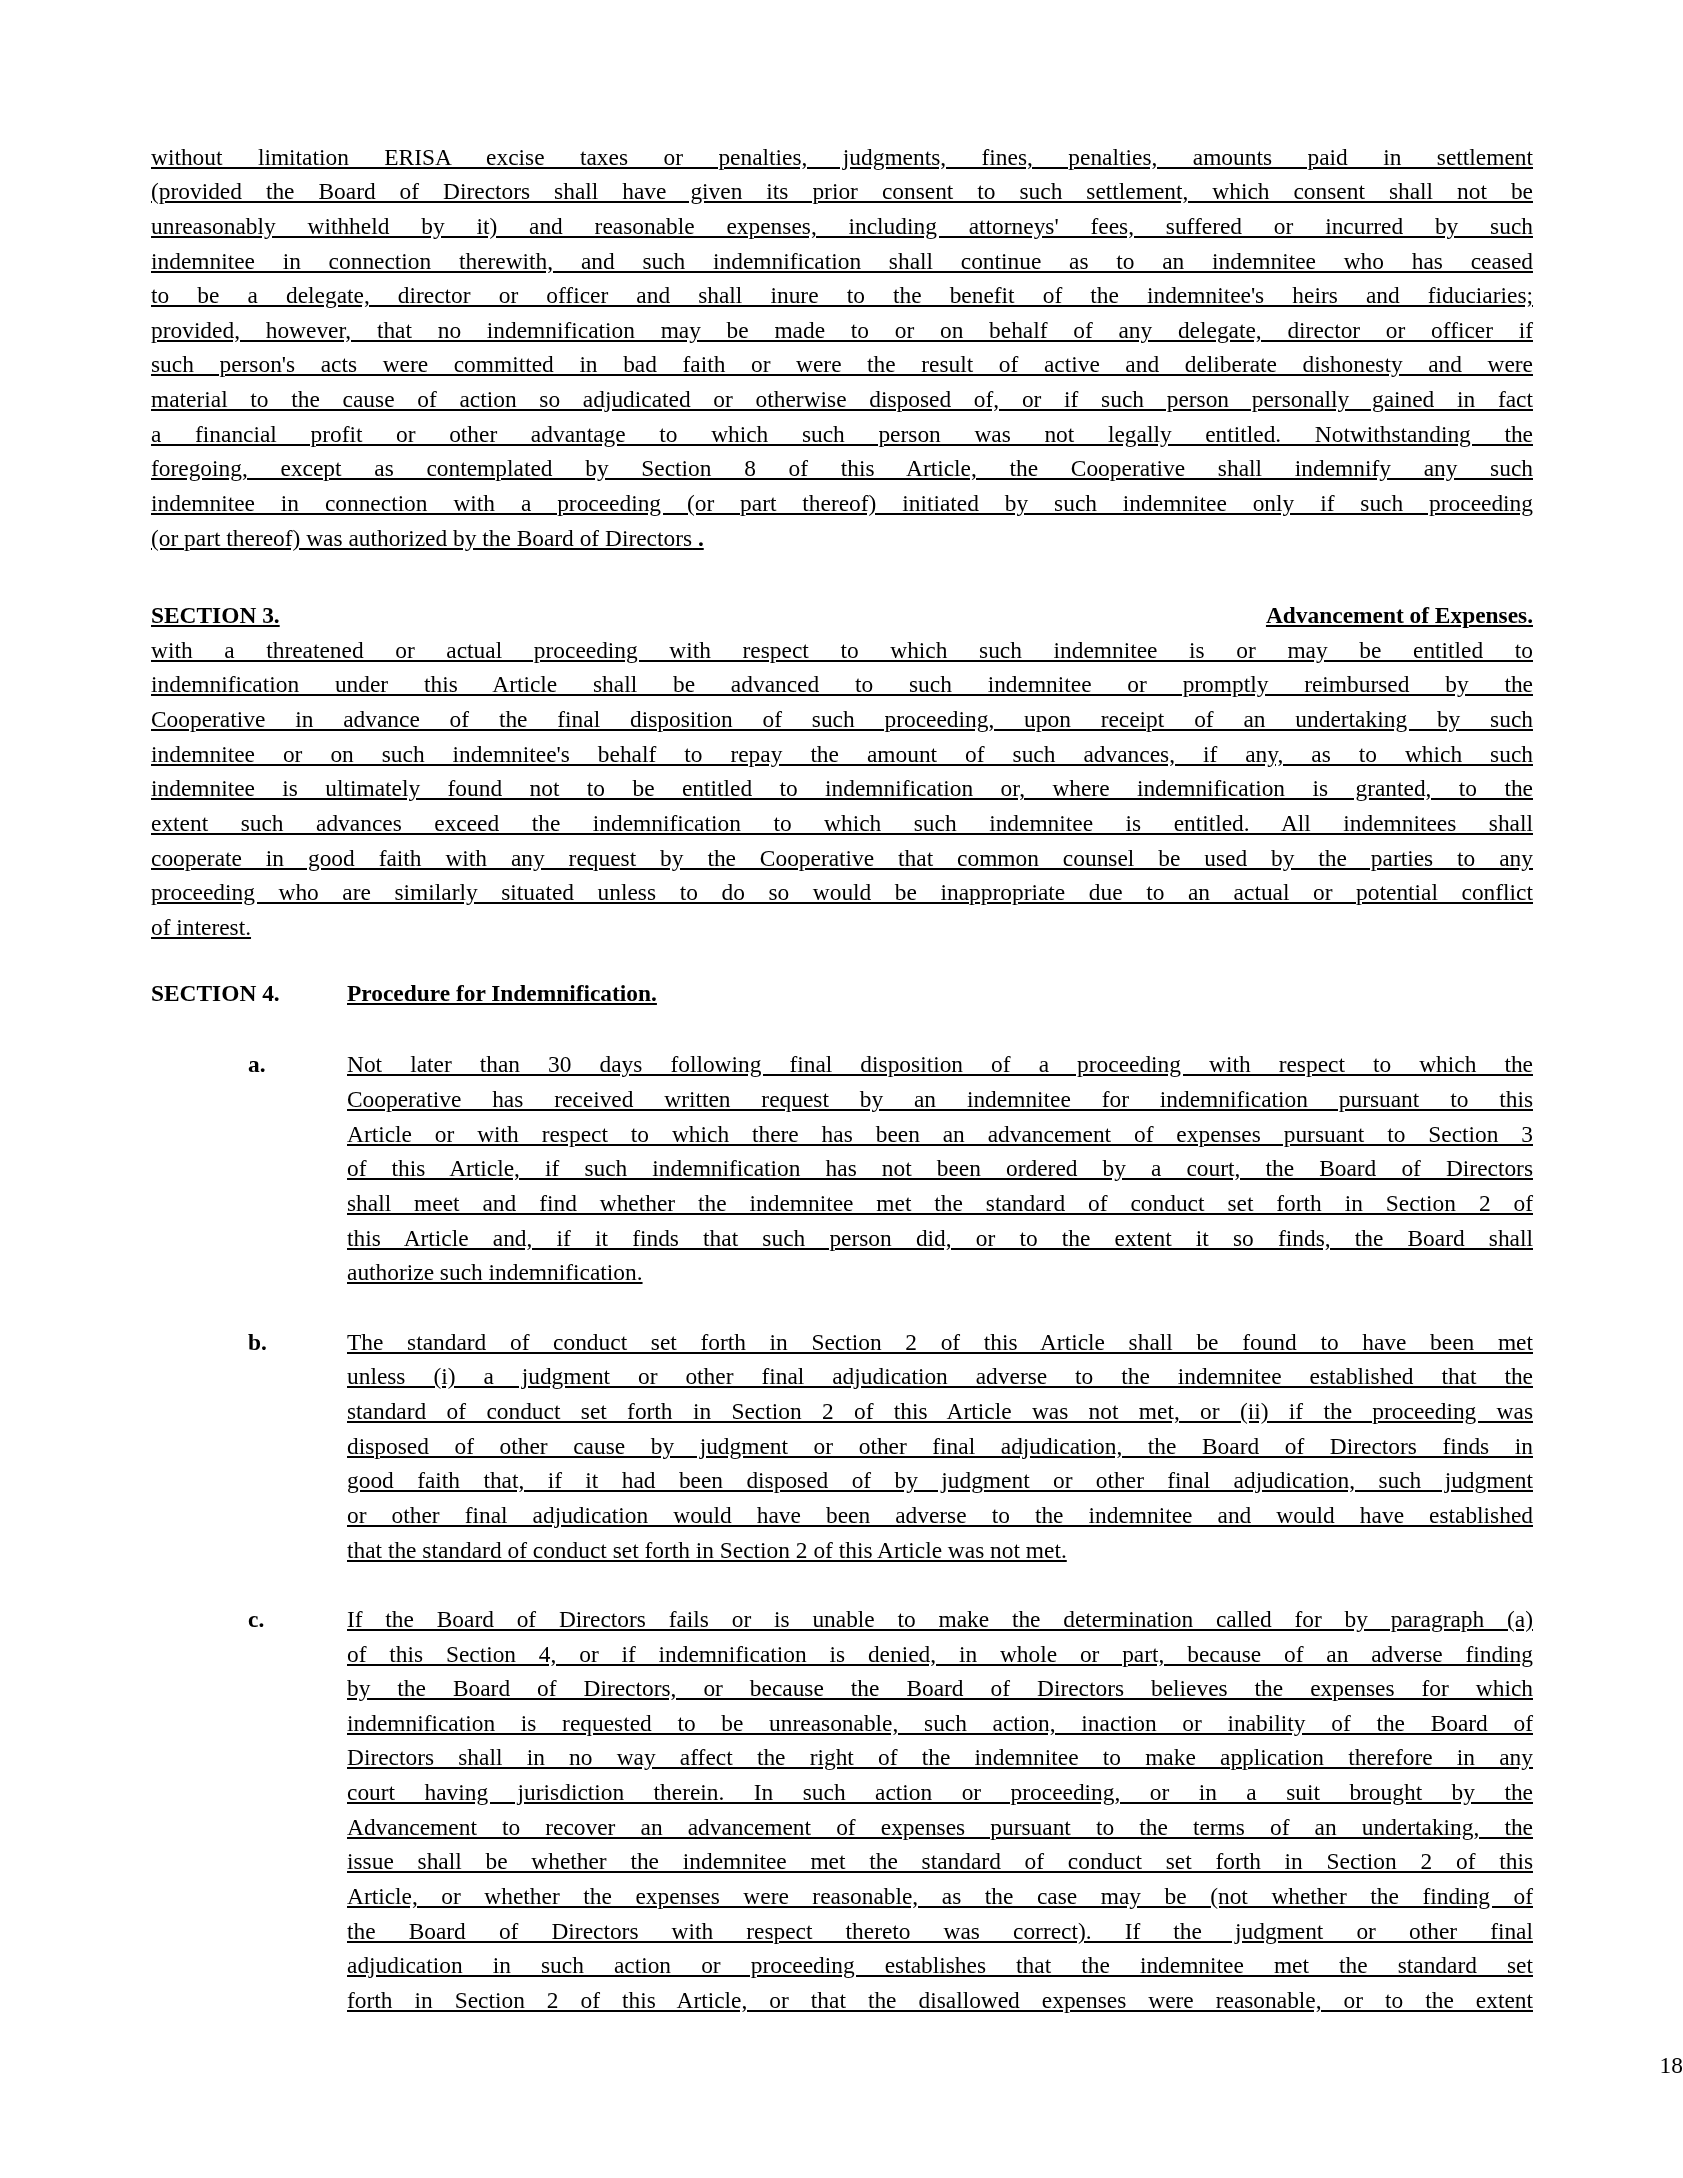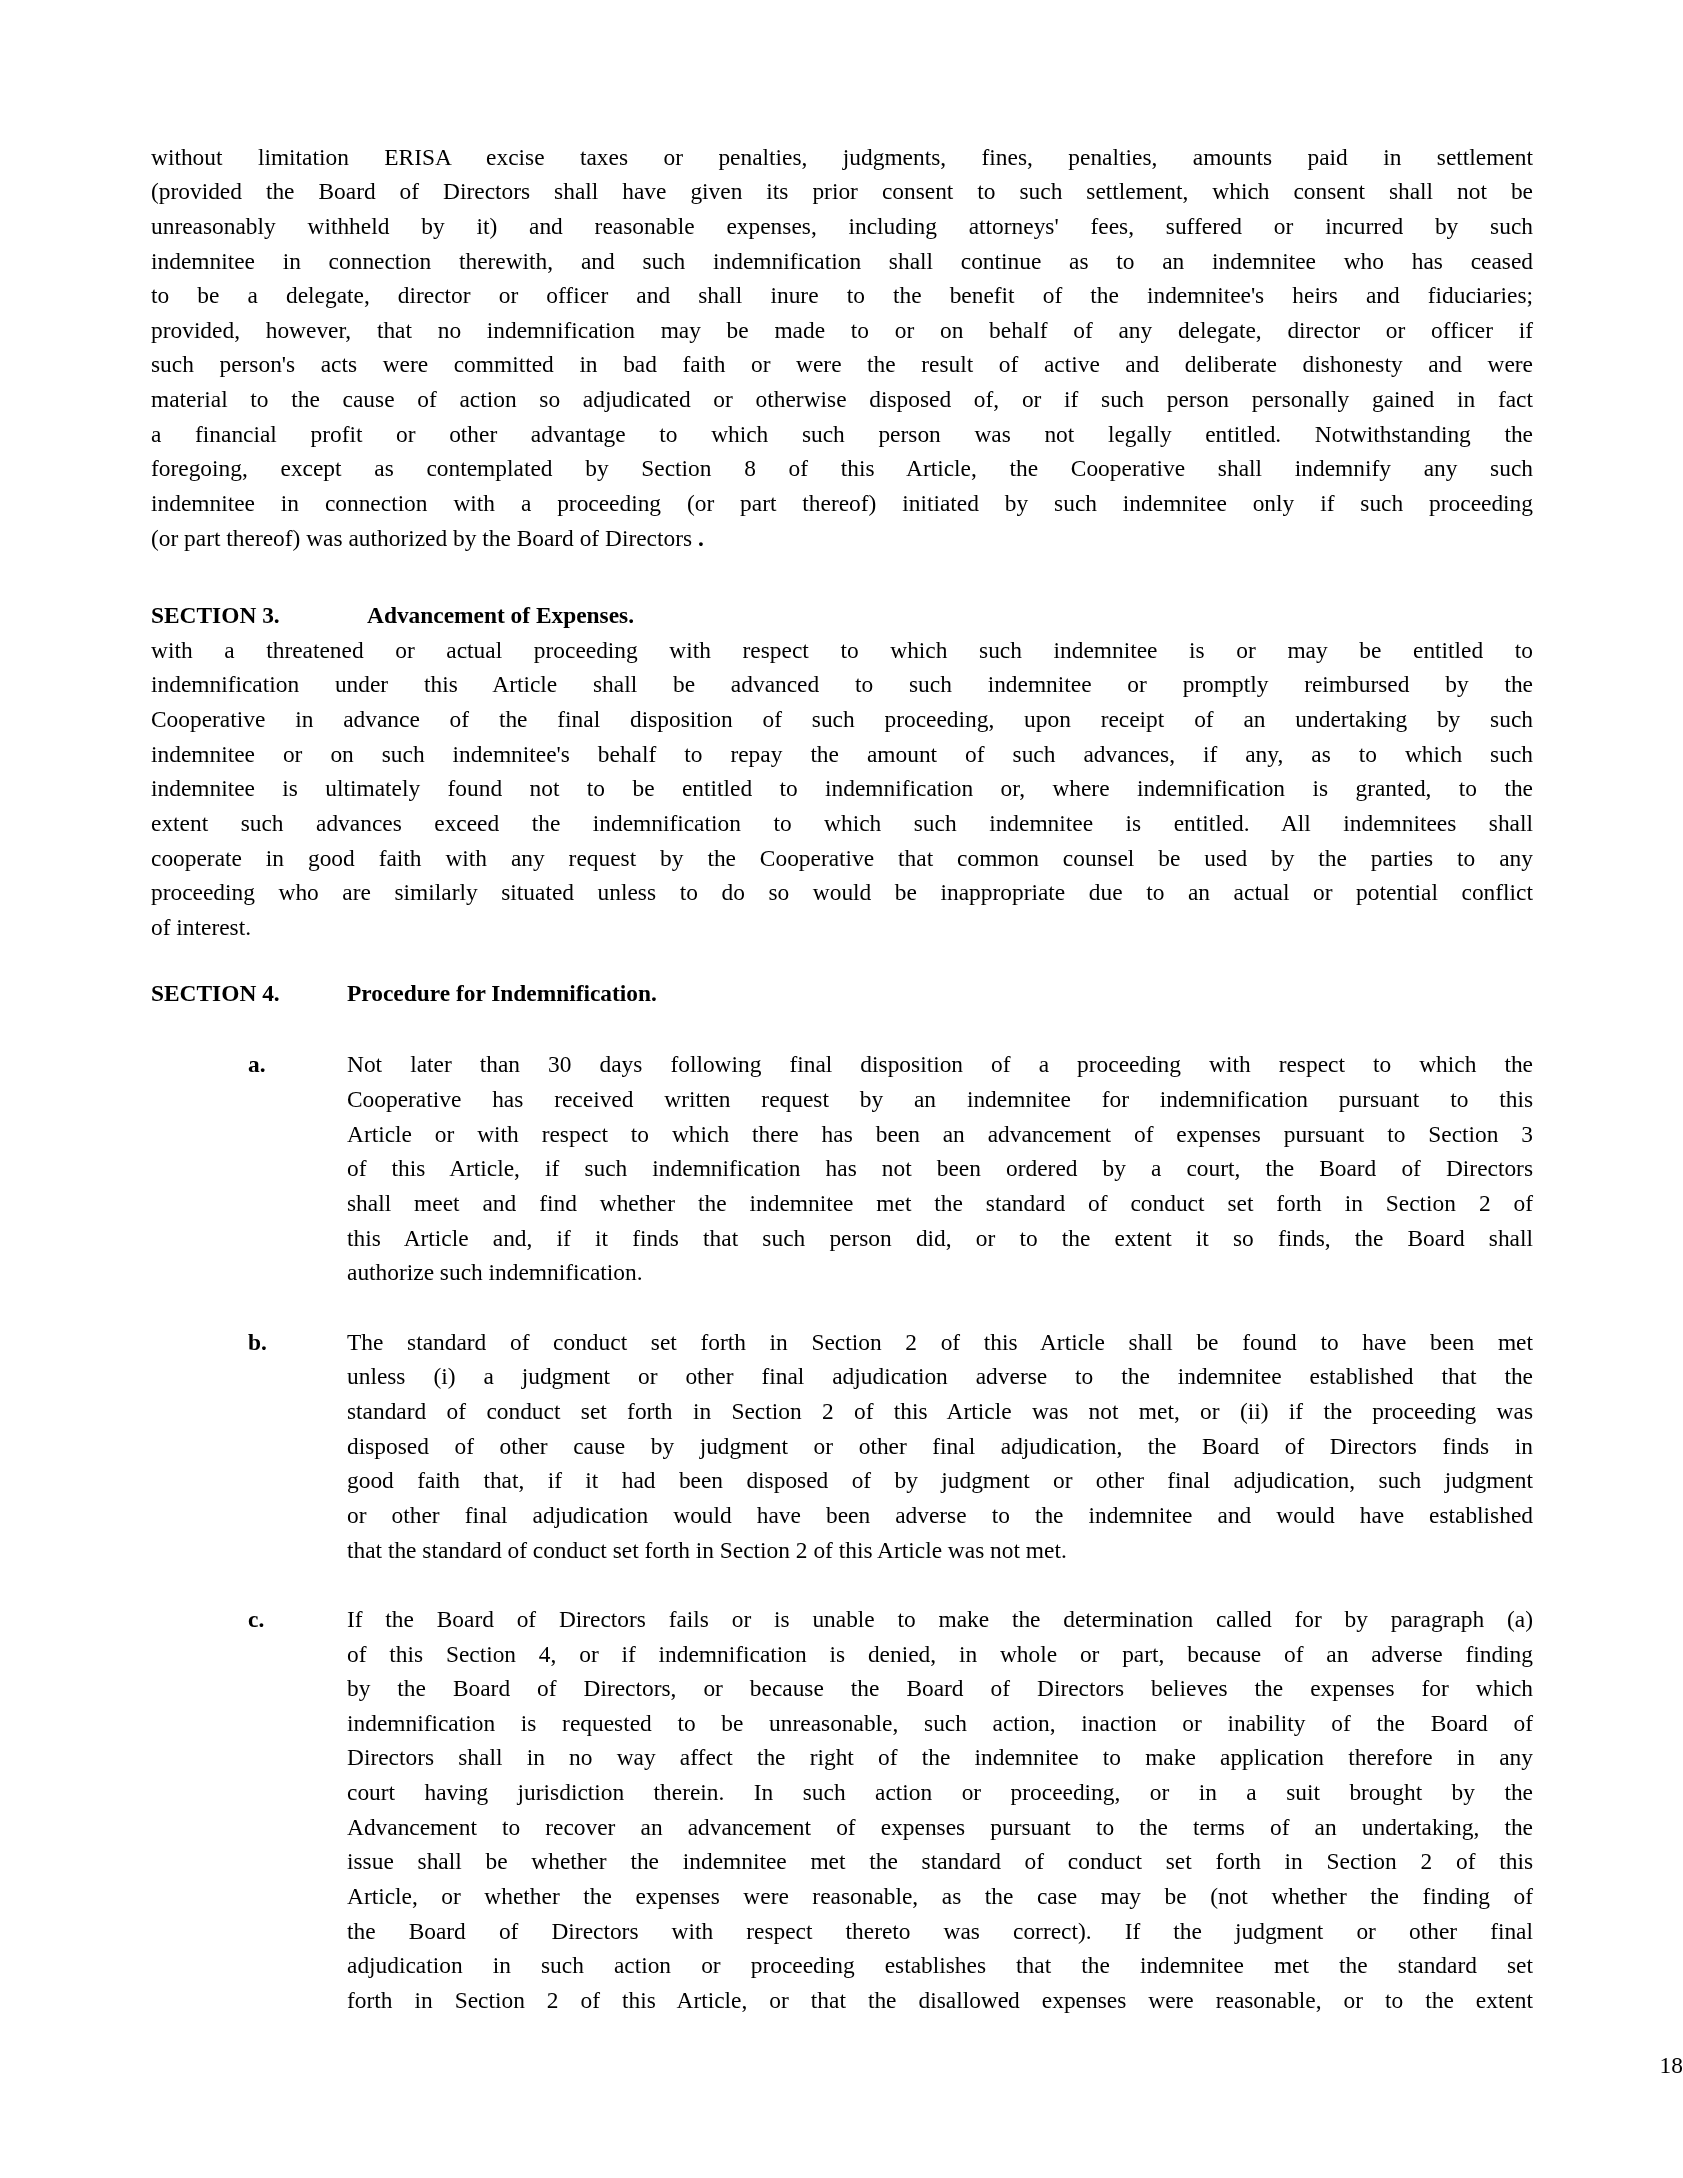--- a/index.html
+++ b/index.html
@@ -6,20 +6,21 @@
   body { width: 1683px; height: 2178px; position: relative; overflow: hidden; }
   .page {
     position: absolute; left: 0; top: 0; width: 1683px; height: 2178px;
     background: #ffffff; color: #000000;
     font-family: "Liberation Serif", "DejaVu Serif", serif;
     font-size: 23.4px;
   }
   .line {
     position: absolute; height: 35px; line-height: 35px; white-space: nowrap;
     overflow: visible;
+    text-decoration: underline;
   }
   .j {
     text-align: justify; text-align-last: justify; white-space: normal;
   }
   .full { left: 151px; width: 1382px; }
   .ind  { left: 347px; width: 1186px; }
   .b { font-weight: bold; }
   .label { position: absolute; left: 248px; font-weight: bold; line-height: 35px; height: 35px; }
   .sec-num { position: absolute; left: 151px; font-weight: bold; line-height: 35px; height: 35px; }
   .sec-title { font-weight: bold; }
@@ -41,21 +42,21 @@
     <div class="line j full" style="top:382px">material to the cause of action so adjudicated or otherwise disposed of, or if such person personally gained in fact</div>
     <div class="line j full" style="top:417px">a financial profit or other advantage to which such person was not legally entitled.  Notwithstanding the</div>
     <div class="line j full" style="top:451px">foregoing, except as contemplated by Section 8 of this Article, the Cooperative shall indemnify any such</div>
     <div class="line j full" style="top:486px">indemnitee in connection with a proceeding (or part thereof) initiated by such indemnitee only if such proceeding</div>
     <div class="line full" style="top:521px"><span>(or part thereof) was authorized by the Board of Directors</span><span class="b"> .</span></div>
   </div>
 
   <div>
     <div class="line full" style="top:598px; display:flex; justify-content:space-between;gap:20px;">
       <span class="b" style="width:196px; display:inline-block;">SECTION 3.</span>
-      <span style="flex:1; display:flex; justify-content:flex-start;">
+      <span style="flex:1; display:flex; justify-content:flex-end;">
         <span class="b">Advancement of Expenses.</span>
       </span>
     </div>
     <div class="line j full" style="top:633px">with a threatened or actual proceeding with respect to which such indemnitee is or may be entitled to</div>
     <div class="line j full" style="top:667px">indemnification under this Article shall be advanced to such indemnitee or promptly reimbursed by the</div>
     <div class="line j full" style="top:702px">Cooperative in advance of the final disposition of such proceeding, upon receipt of an undertaking by such</div>
     <div class="line j full" style="top:737px">indemnitee or on such indemnitee's behalf to repay the amount of such advances, if any, as to which such</div>
     <div class="line j full" style="top:771px">indemnitee is ultimately found not to be entitled to indemnification or, where indemnification is granted, to the</div>
     <div class="line j full" style="top:806px">extent such advances exceed the indemnification to which such indemnitee is entitled.  All indemnitees shall</div>
     <div class="line j full" style="top:841px">cooperate in good faith with any request by the Cooperative that common counsel be used by the parties to any</div>

